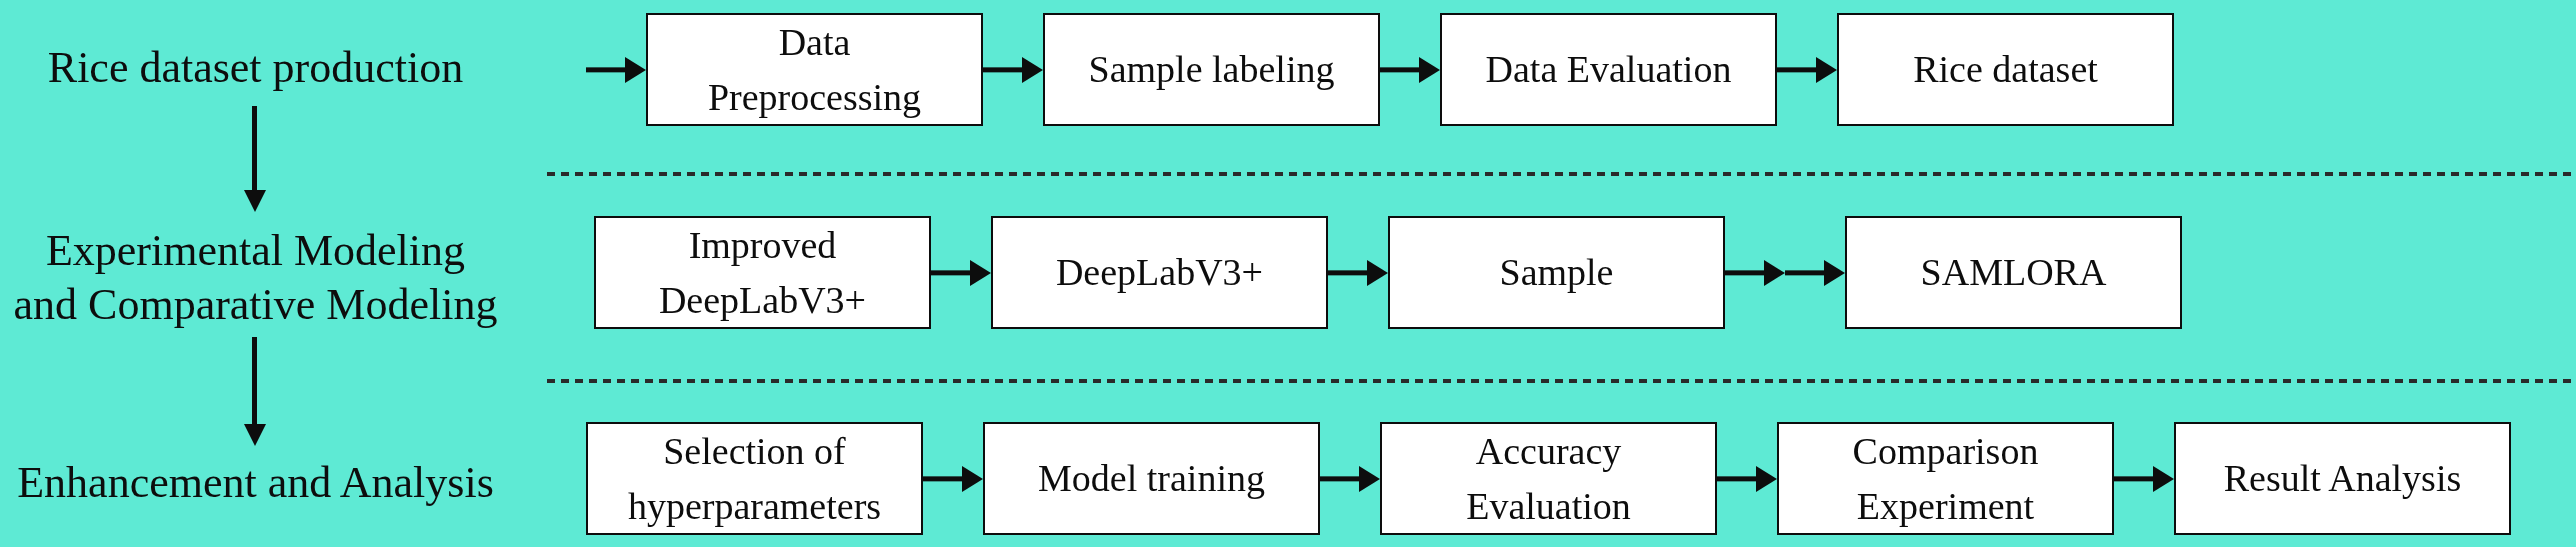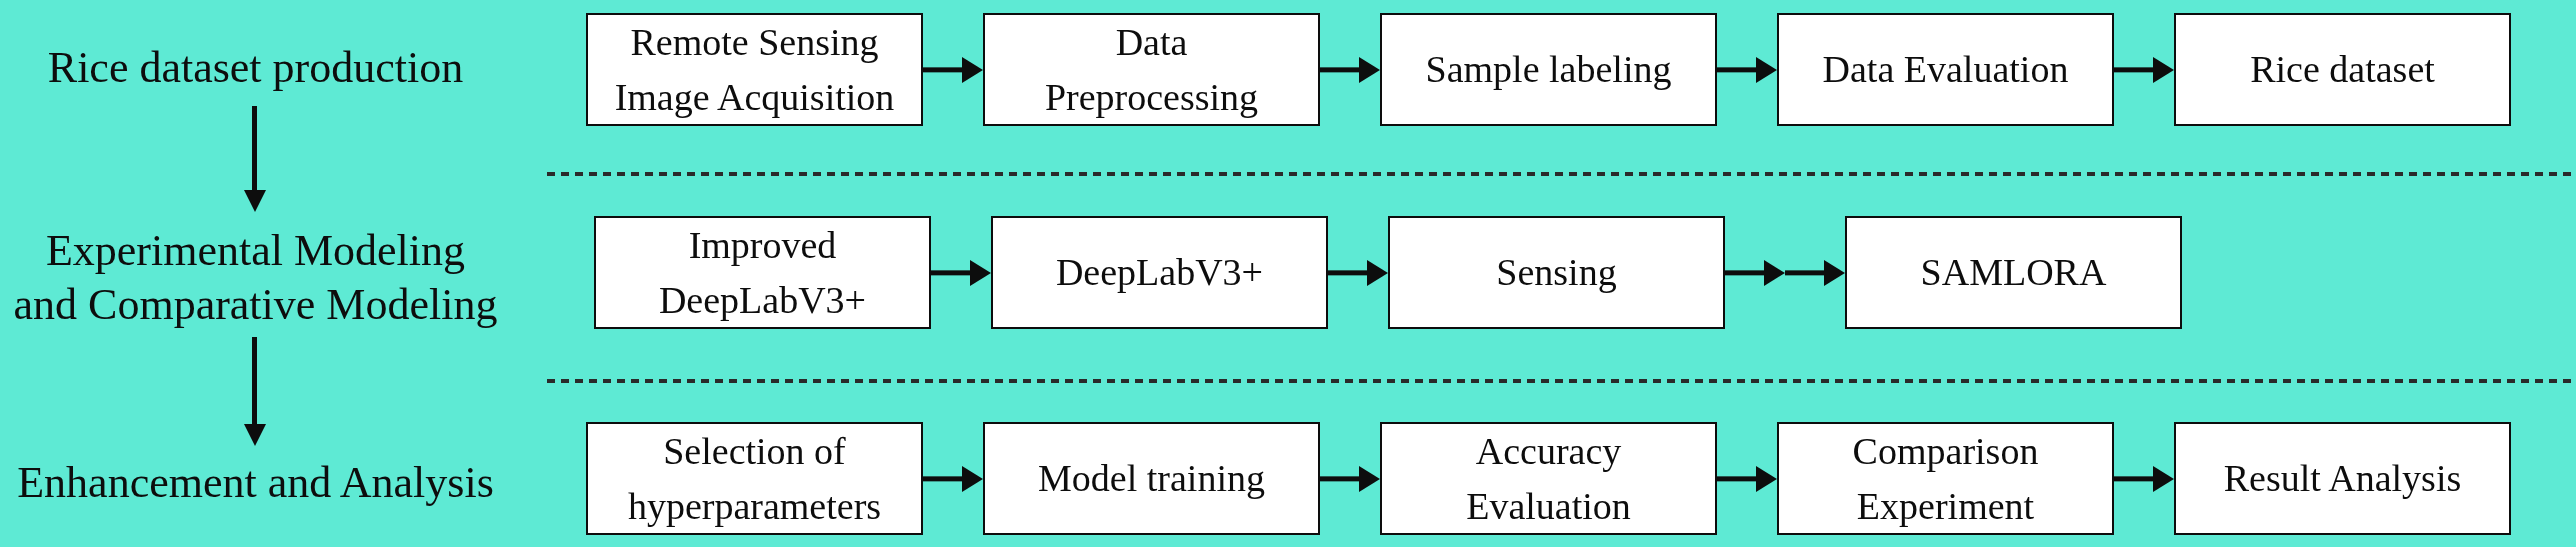--- a/index.html
+++ b/index.html
@@ -142,24 +142,20 @@
     <i class="vshaft"></i>
     <i class="vhead"></i>
   </div>
 
   <div class="stage-label l3">Enhancement and Analysis</div>
 
   <div class="dashed-sep d1"></div>
   <div class="dashed-sep d2"></div>
 
   <div class="flow-row r1">
-    <div class="box">
-        <span>Remote Sensing
-Image Acquisition</span>
-      </div>
     <div class="connector">
         <i class="hshaft"></i>
         <i class="hhead"></i>
       </div>
     <div class="box">
         <span>Data
 Preprocessing</span>
       </div>
     <div class="connector">
         <i class="hshaft"></i>
@@ -194,21 +190,21 @@
         <i class="hhead"></i>
       </div>
     <div class="box">
         <span>DeepLabV3+</span>
       </div>
     <div class="connector">
         <i class="hshaft"></i>
         <i class="hhead"></i>
       </div>
     <div class="box">
-        <span>Sensing</span>
+        <span>Sample</span>
       </div>
     <div class="connector">
         <i class="hshaft"></i>
         <i class="hhead"></i>
       </div>
     <div class="connector">
         <i class="hshaft"></i>
         <i class="hhead"></i>
       </div>
     <div class="box">

